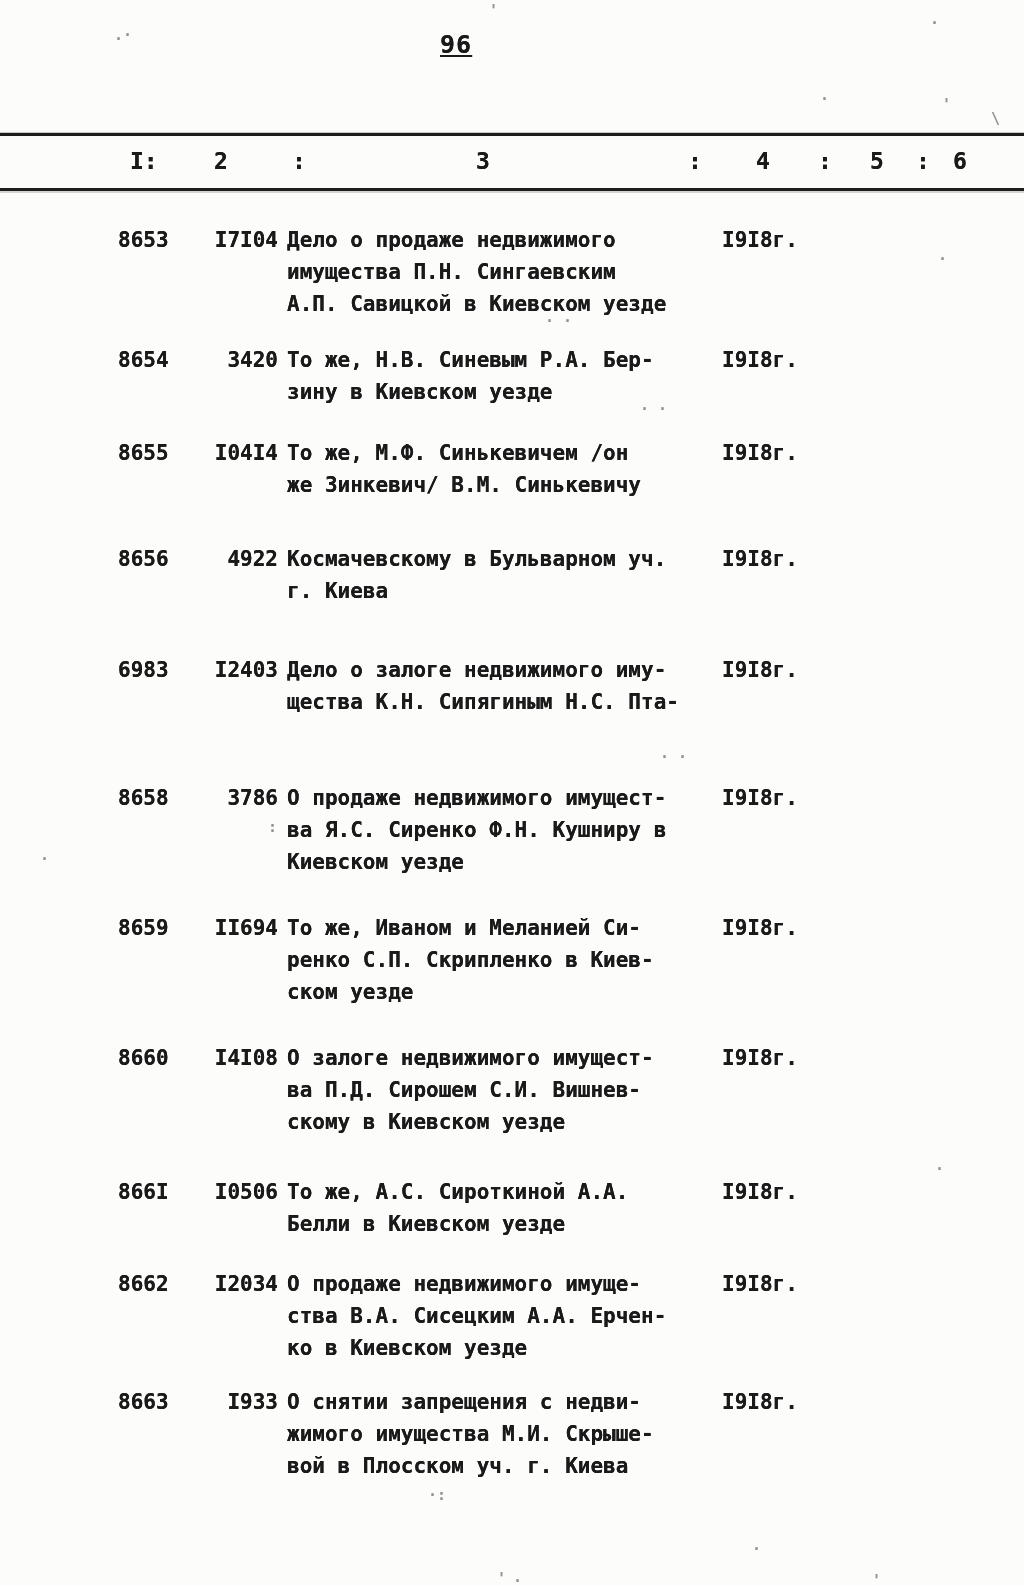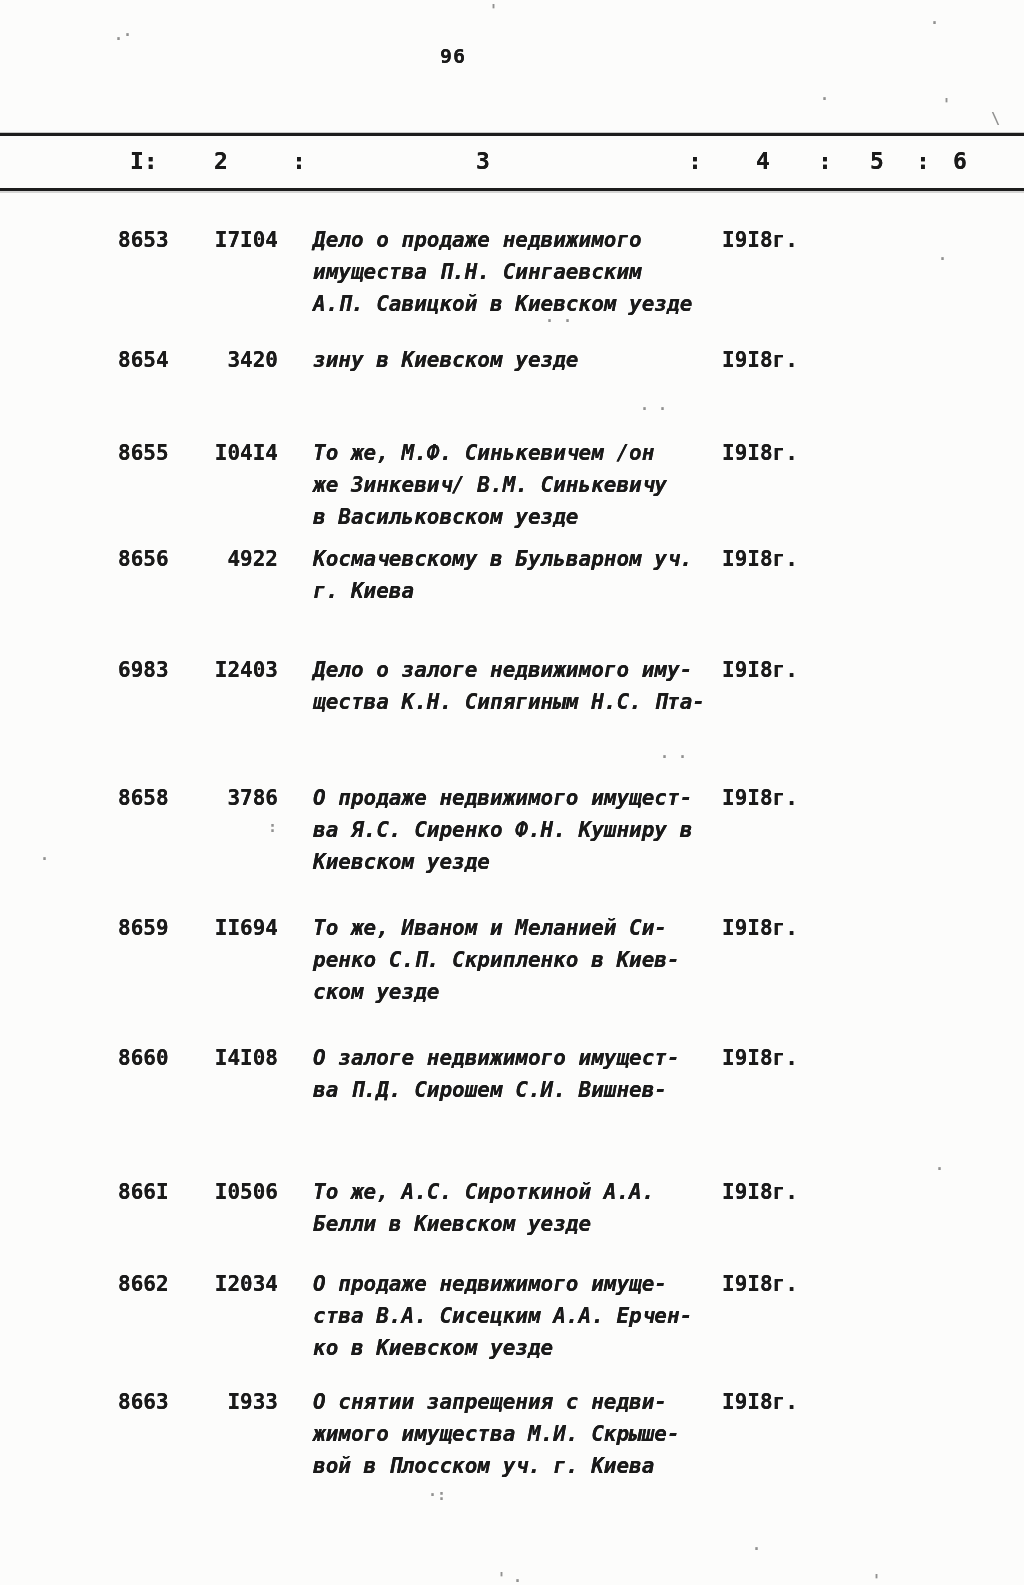--- a/index.html
+++ b/index.html
@@ -14,24 +14,25 @@
     margin: 0 auto;
     background: #fcfcfb;
     overflow: hidden;
     font-family: "DejaVu Sans Mono", "Liberation Mono", monospace;
     font-weight: 700;
     color: #1a1a1a;
   }
   .page-number {
     position: absolute;
     left: 440px;
-    top: 44px;
-    font-size: 20px;
+    top: 30px;
+    font-size: 25px;
     letter-spacing: 1px;
     text-shadow: 0 0 0.6px #1a1a1a;
+    text-decoration: underline;
   }
   .rule {
     position: absolute;
     left: 0;
     width: 1024px;
     height: 3px;
     background: #1d1d1d;
   }
   .rule-top { top: 133px; box-shadow: 0 -1px 0 rgba(40,40,40,.25); }
   .rule-bottom { top: 188px; box-shadow: 0 2px 0 rgba(40,40,40,.18); }
@@ -45,21 +46,21 @@
   .cell {
     position: absolute;
     top: 0;
     font-size: 21px;
     line-height: 32px;
     text-shadow: 0 0 0.6px #1a1a1a;
     white-space: pre;
   }
   .c-no   { left: 118px; }
   .c-file { left: 202px; width: 76px; text-align: right; }
-  .c-desc { left: 313px; font-style: italic; }
+  .c-desc { left: 287px; }
   .c-year { left: 722px; text-align: right; }
   .desc-line { height: 32px; }
   .speck {
     position: absolute;
     font-size: 15px;
     color: #3a3a3a;
     opacity: 0.55;
     font-family: "DejaVu Sans Mono", "Liberation Mono", monospace;
     white-space: pre;
   }
@@ -86,27 +87,27 @@
   <div id="table-body">
       <div class="row" style="top: 224px;">
         <div class="cell c-no">8653</div>
         <div class="cell c-file">I7I04</div>
         <div class="cell c-desc"><div class="desc-line">Дело о продаже недвижимого</div><div class="desc-line">имущества П.Н. Сингаевским</div><div class="desc-line">А.П. Савицкой в Киевском уезде</div></div>
         <div class="cell c-year">I9I8г.</div>
       </div>
       <div class="row" style="top: 344px;">
         <div class="cell c-no">8654</div>
         <div class="cell c-file">3420</div>
-        <div class="cell c-desc"><div class="desc-line">зину в Киевском уезде</div></div>
+        <div class="cell c-desc"><div class="desc-line">То же, Н.В. Синевым Р.А. Бер-</div><div class="desc-line">зину в Киевском уезде</div></div>
         <div class="cell c-year">I9I8г.</div>
       </div>
       <div class="row" style="top: 437px;">
         <div class="cell c-no">8655</div>
         <div class="cell c-file">I04I4</div>
-        <div class="cell c-desc"><div class="desc-line">То же, М.Ф. Синькевичем /он</div><div class="desc-line">же Зинкевич/ В.М. Синькевичу</div><div class="desc-line">в Васильковском уезде</div></div>
+        <div class="cell c-desc"><div class="desc-line">То же, М.Ф. Синькевичем /он</div><div class="desc-line">же Зинкевич/ В.М. Синькевичу</div></div>
         <div class="cell c-year">I9I8г.</div>
       </div>
       <div class="row" style="top: 543px;">
         <div class="cell c-no">8656</div>
         <div class="cell c-file">4922</div>
         <div class="cell c-desc"><div class="desc-line">Космачевскому в Бульварном уч.</div><div class="desc-line">г. Киева</div></div>
         <div class="cell c-year">I9I8г.</div>
       </div>
       <div class="row" style="top: 654px;">
         <div class="cell c-no">6983</div>
@@ -122,21 +123,21 @@
       </div>
       <div class="row" style="top: 912px;">
         <div class="cell c-no">8659</div>
         <div class="cell c-file">II694</div>
         <div class="cell c-desc"><div class="desc-line">То же, Иваном и Меланией Си-</div><div class="desc-line">ренко С.П. Скрипленко в Киев-</div><div class="desc-line">ском уезде</div></div>
         <div class="cell c-year">I9I8г.</div>
       </div>
       <div class="row" style="top: 1042px;">
         <div class="cell c-no">8660</div>
         <div class="cell c-file">I4I08</div>
-        <div class="cell c-desc"><div class="desc-line">О залоге недвижимого имущест-</div><div class="desc-line">ва П.Д. Сирошем С.И. Вишнев-</div></div>
+        <div class="cell c-desc"><div class="desc-line">О залоге недвижимого имущест-</div><div class="desc-line">ва П.Д. Сирошем С.И. Вишнев-</div><div class="desc-line">скому в Киевском уезде</div></div>
         <div class="cell c-year">I9I8г.</div>
       </div>
       <div class="row" style="top: 1176px;">
         <div class="cell c-no">866I</div>
         <div class="cell c-file">I0506</div>
         <div class="cell c-desc"><div class="desc-line">То же, А.С. Сироткиной А.А.</div><div class="desc-line">Белли в Киевском уезде</div></div>
         <div class="cell c-year">I9I8г.</div>
       </div>
       <div class="row" style="top: 1268px;">
         <div class="cell c-no">8662</div>

